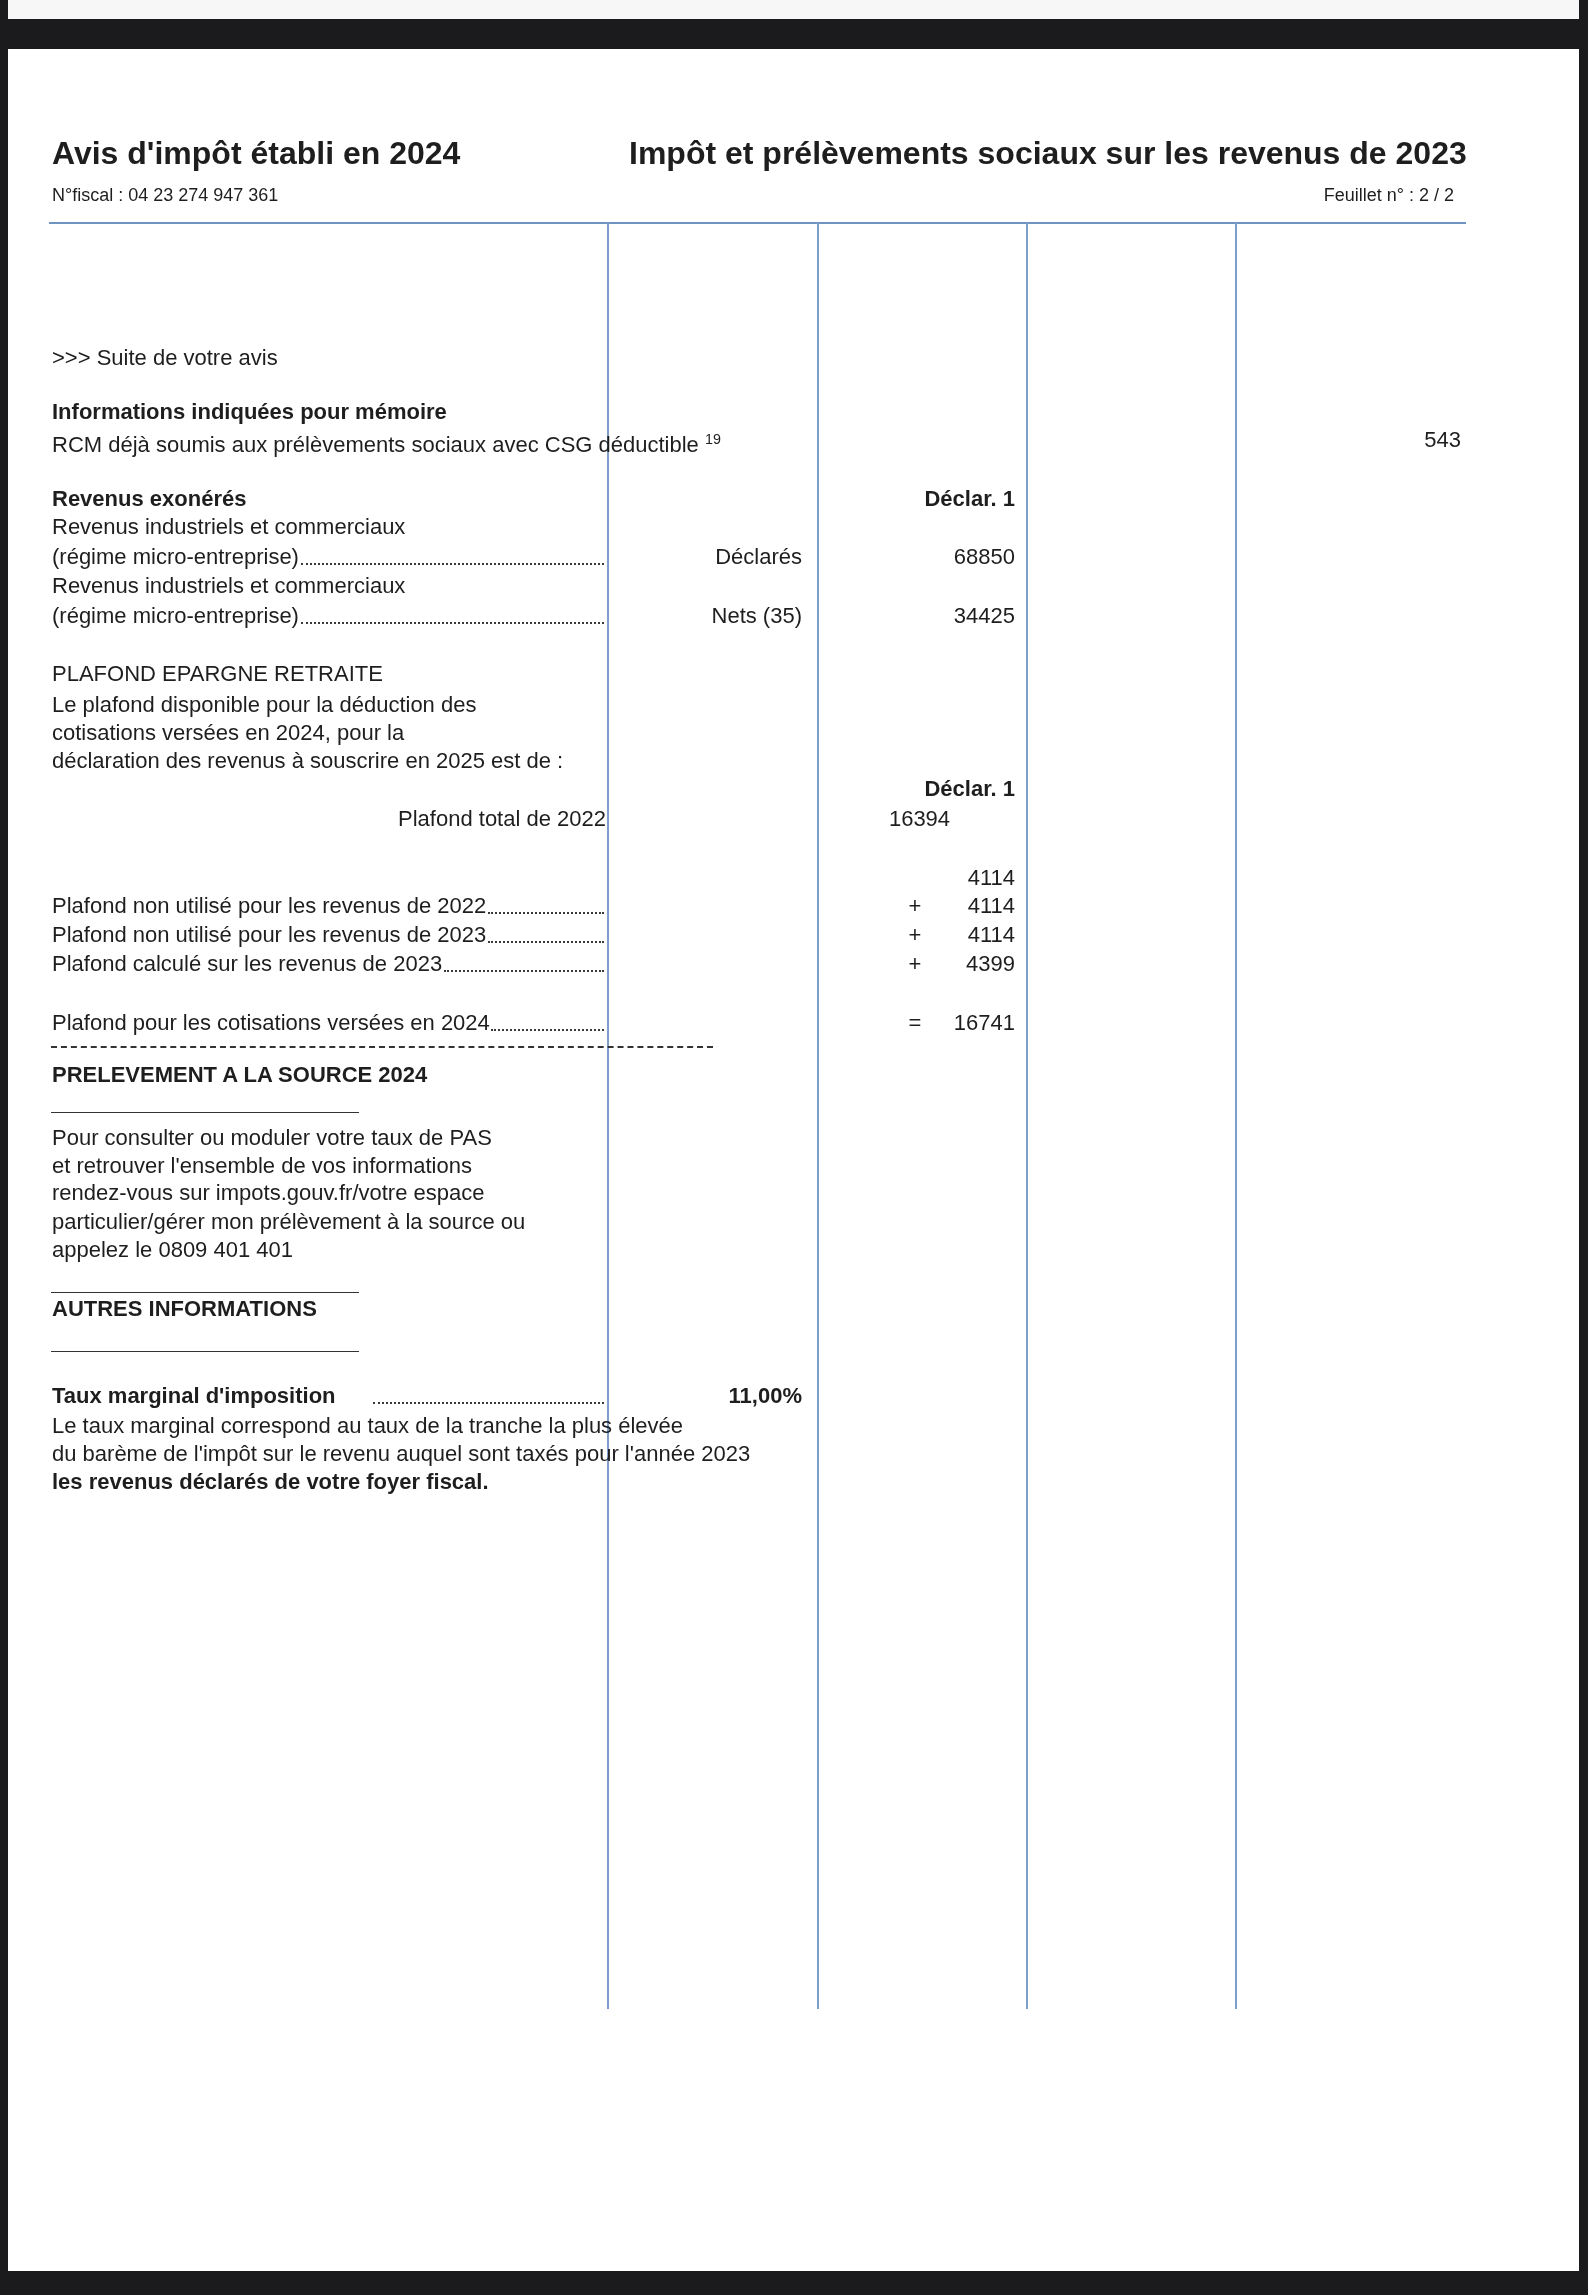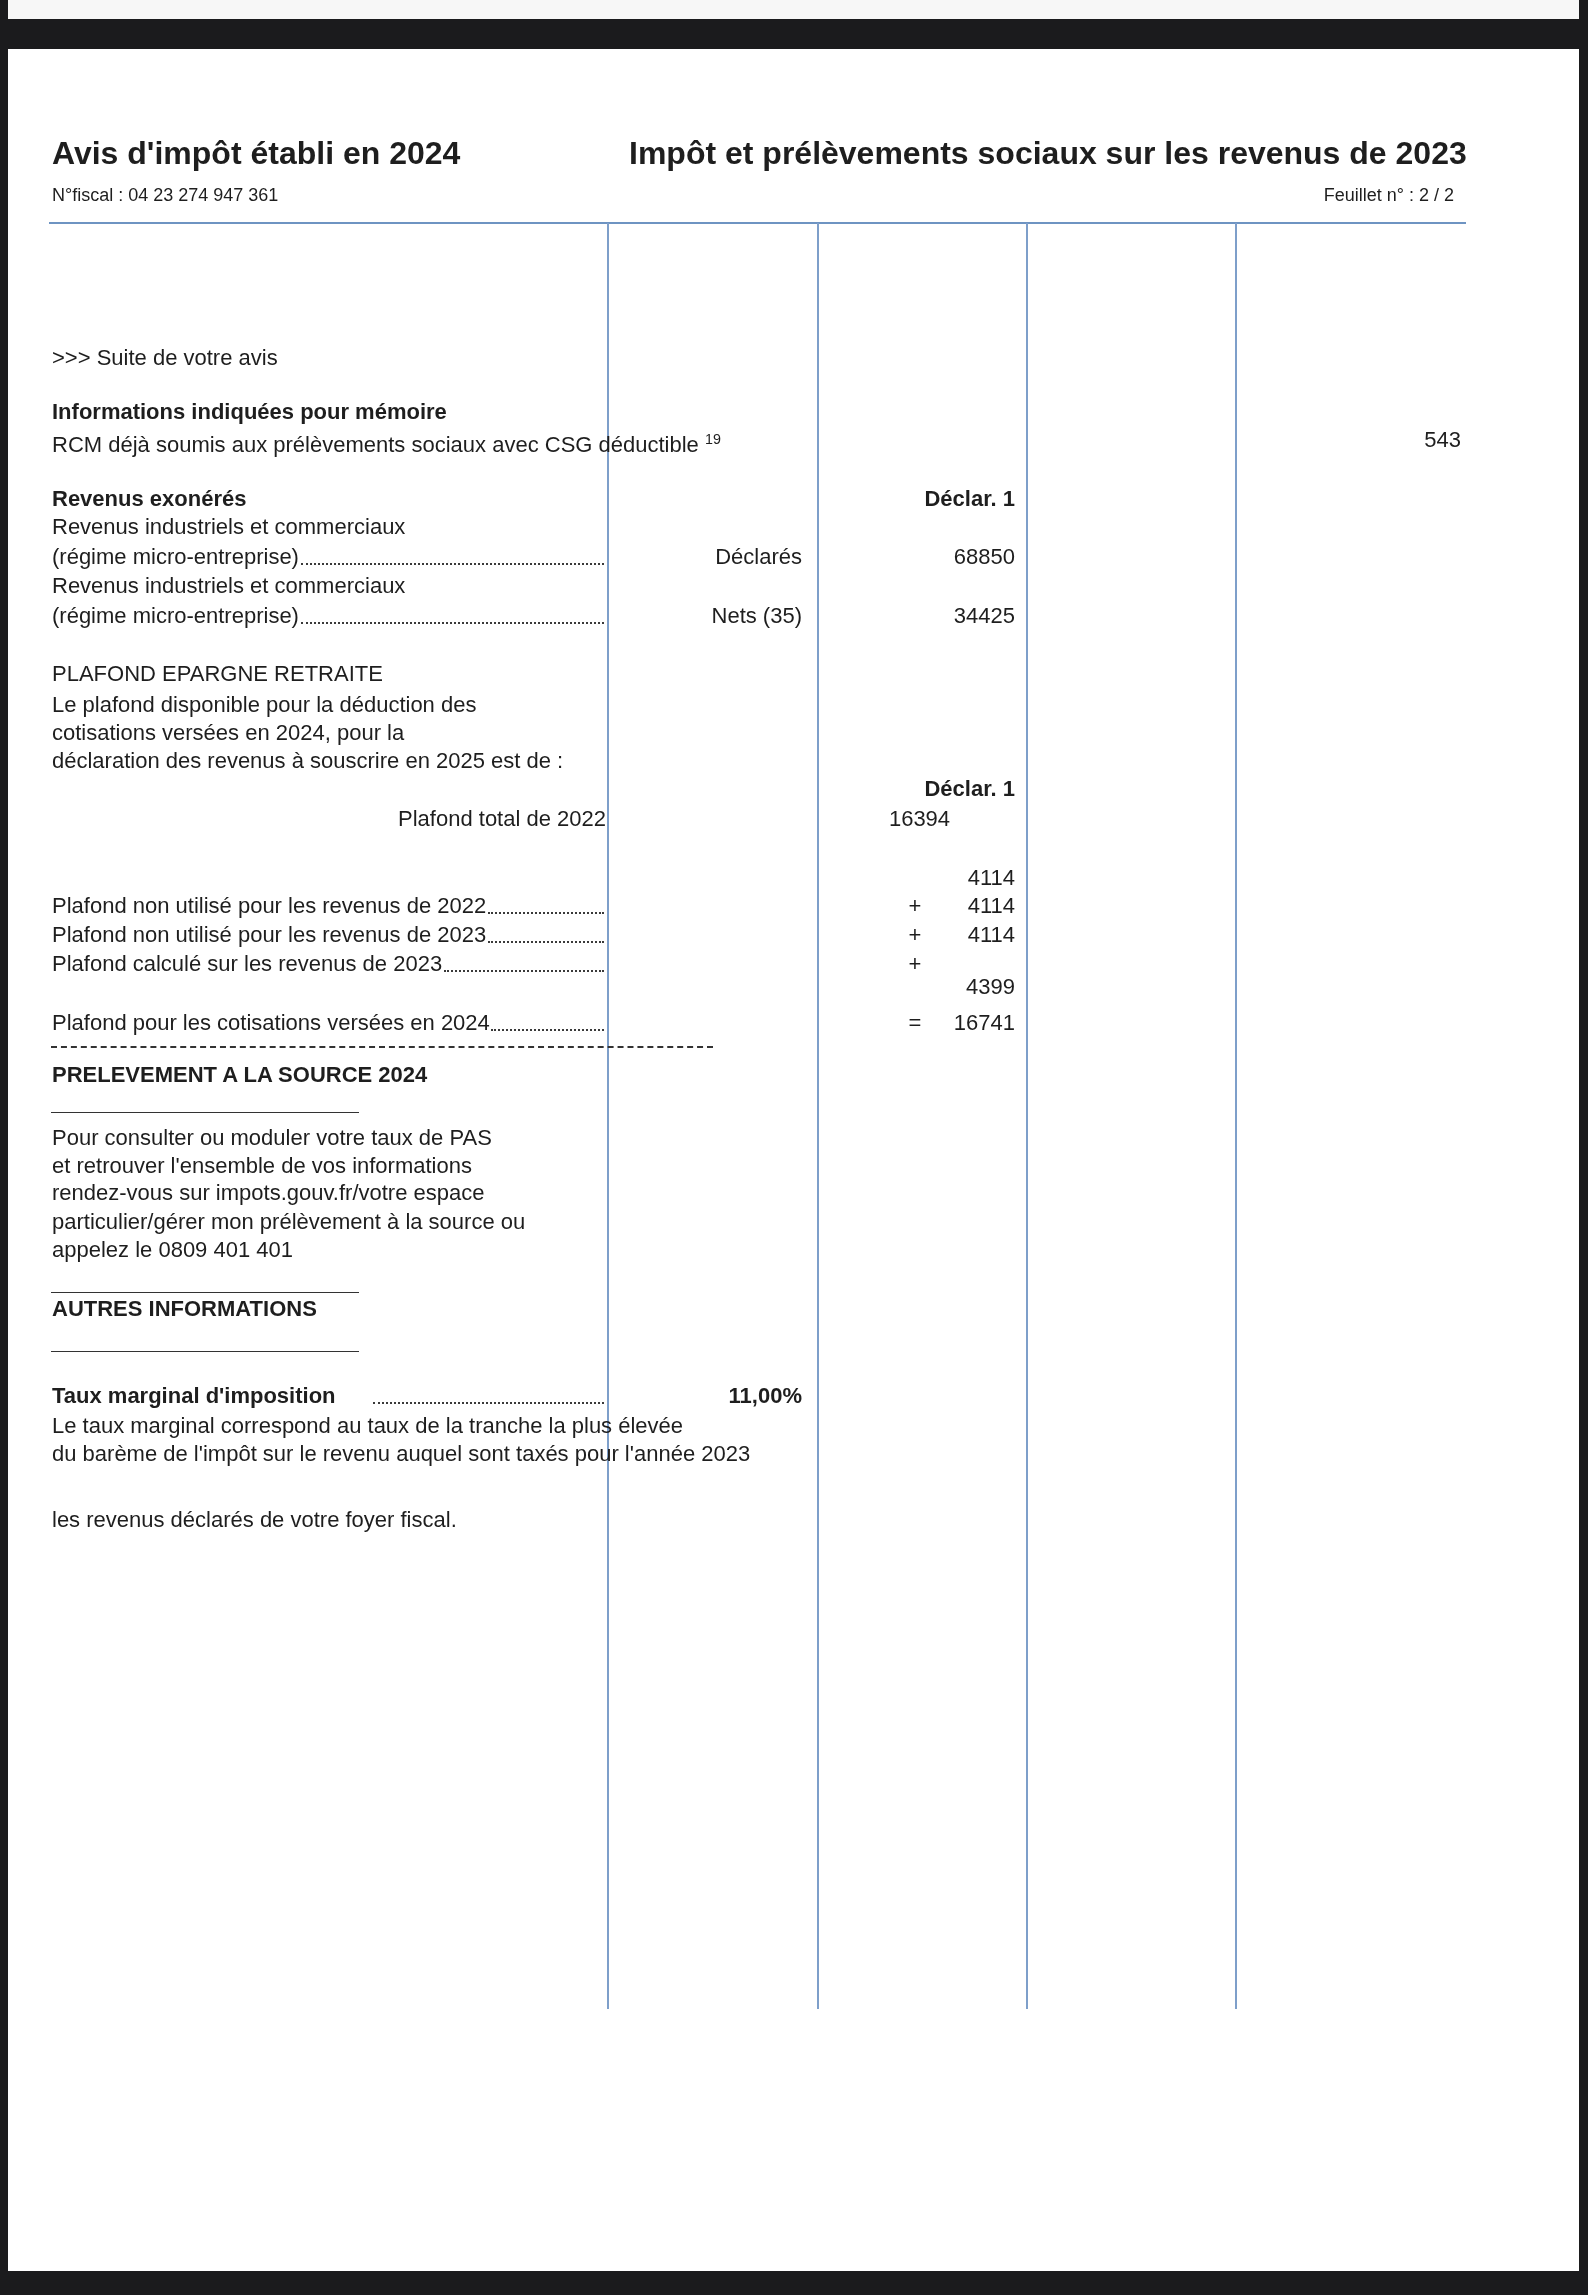--- a/index.html
+++ b/index.html
@@ -90,21 +90,21 @@
     <span class="leader"></span>
   </div>
   <div class="t" style="left:899px;top:920px;width:32px;text-align:center;">+</div>
   <div class="t r" style="left:824px;top:920px;width:191px;">4114</div>
 
   <div class="row" style="top:949px;">
     <span class="lbl">Plafond calculé sur les revenus de 2023</span>
     <span class="leader"></span>
   </div>
   <div class="t" style="left:899px;top:949px;width:32px;text-align:center;">+</div>
-  <div class="t r" style="left:824px;top:949px;width:191px;margin-top:23px;">4399</div>
+  <div class="t r" style="left:824px;top:949px;width:191px;">4399</div>
 
   <div class="row" style="top:1008px;">
     <span class="lbl">Plafond pour les cotisations versées en 2024</span>
     <span class="leader"></span>
   </div>
   <div class="t" style="left:899px;top:1008px;width:32px;text-align:center;">=</div>
   <div class="t r" style="left:824px;top:1008px;width:191px;">16741</div>
 
   <div class="dashline"></div>
   <div class="t b" style="left:52px;top:1060px;">PRELEVEMENT A LA SOURCE 2024</div>
@@ -118,15 +118,15 @@
   <div class="t b" style="left:52px;top:1294px;">AUTRES INFORMATIONS</div>
   <div class="uline" style="top:1351px;"></div>
 
   <div class="row b" style="top:1381px;gap:36px;">
     <span class="lbl">Taux marginal d'imposition</span>
     <span class="leader"></span>
   </div>
   <div class="t b r" style="left:608px;top:1381px;width:194px;">11,00%</div>
   <div class="t" style="left:52px;top:1411px;">Le taux marginal correspond au taux de la tranche la plus élevée</div>
   <div class="t" style="left:52px;top:1439px;">du barème de l'impôt sur le revenu auquel sont taxés pour l'année 2023</div>
-  <div class="t" style="left:52px;top:1505px;">les revenus déclarés de votre foyer fiscal.</div>
+  <div class="t" style="left:52px;top:1467px;font-weight:bold;">les revenus déclarés de votre foyer fiscal.</div>
 </div>
 
 
 </body></html>

